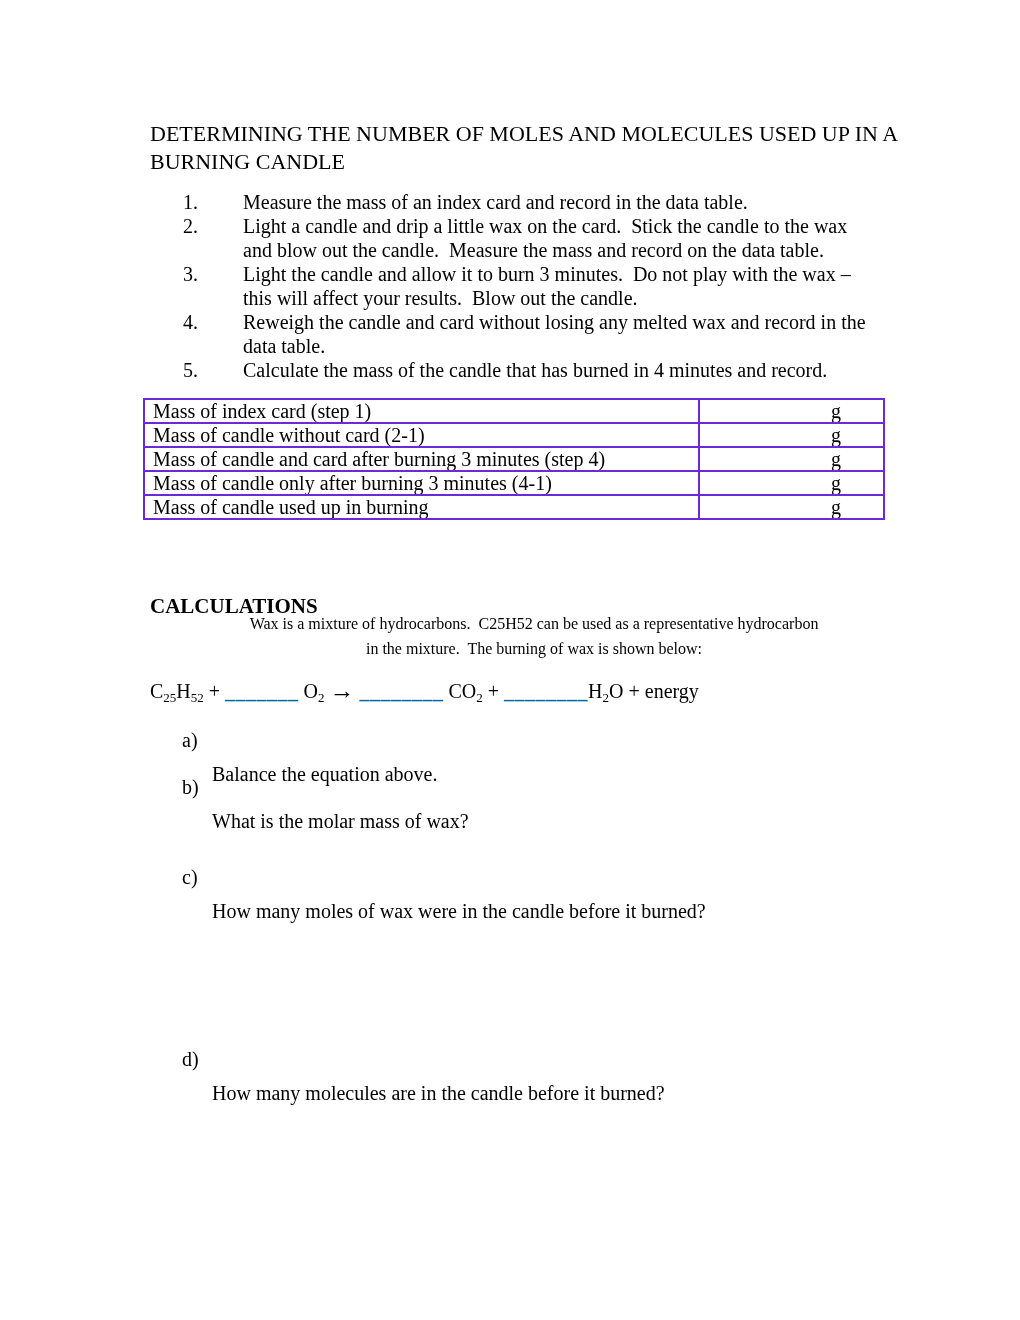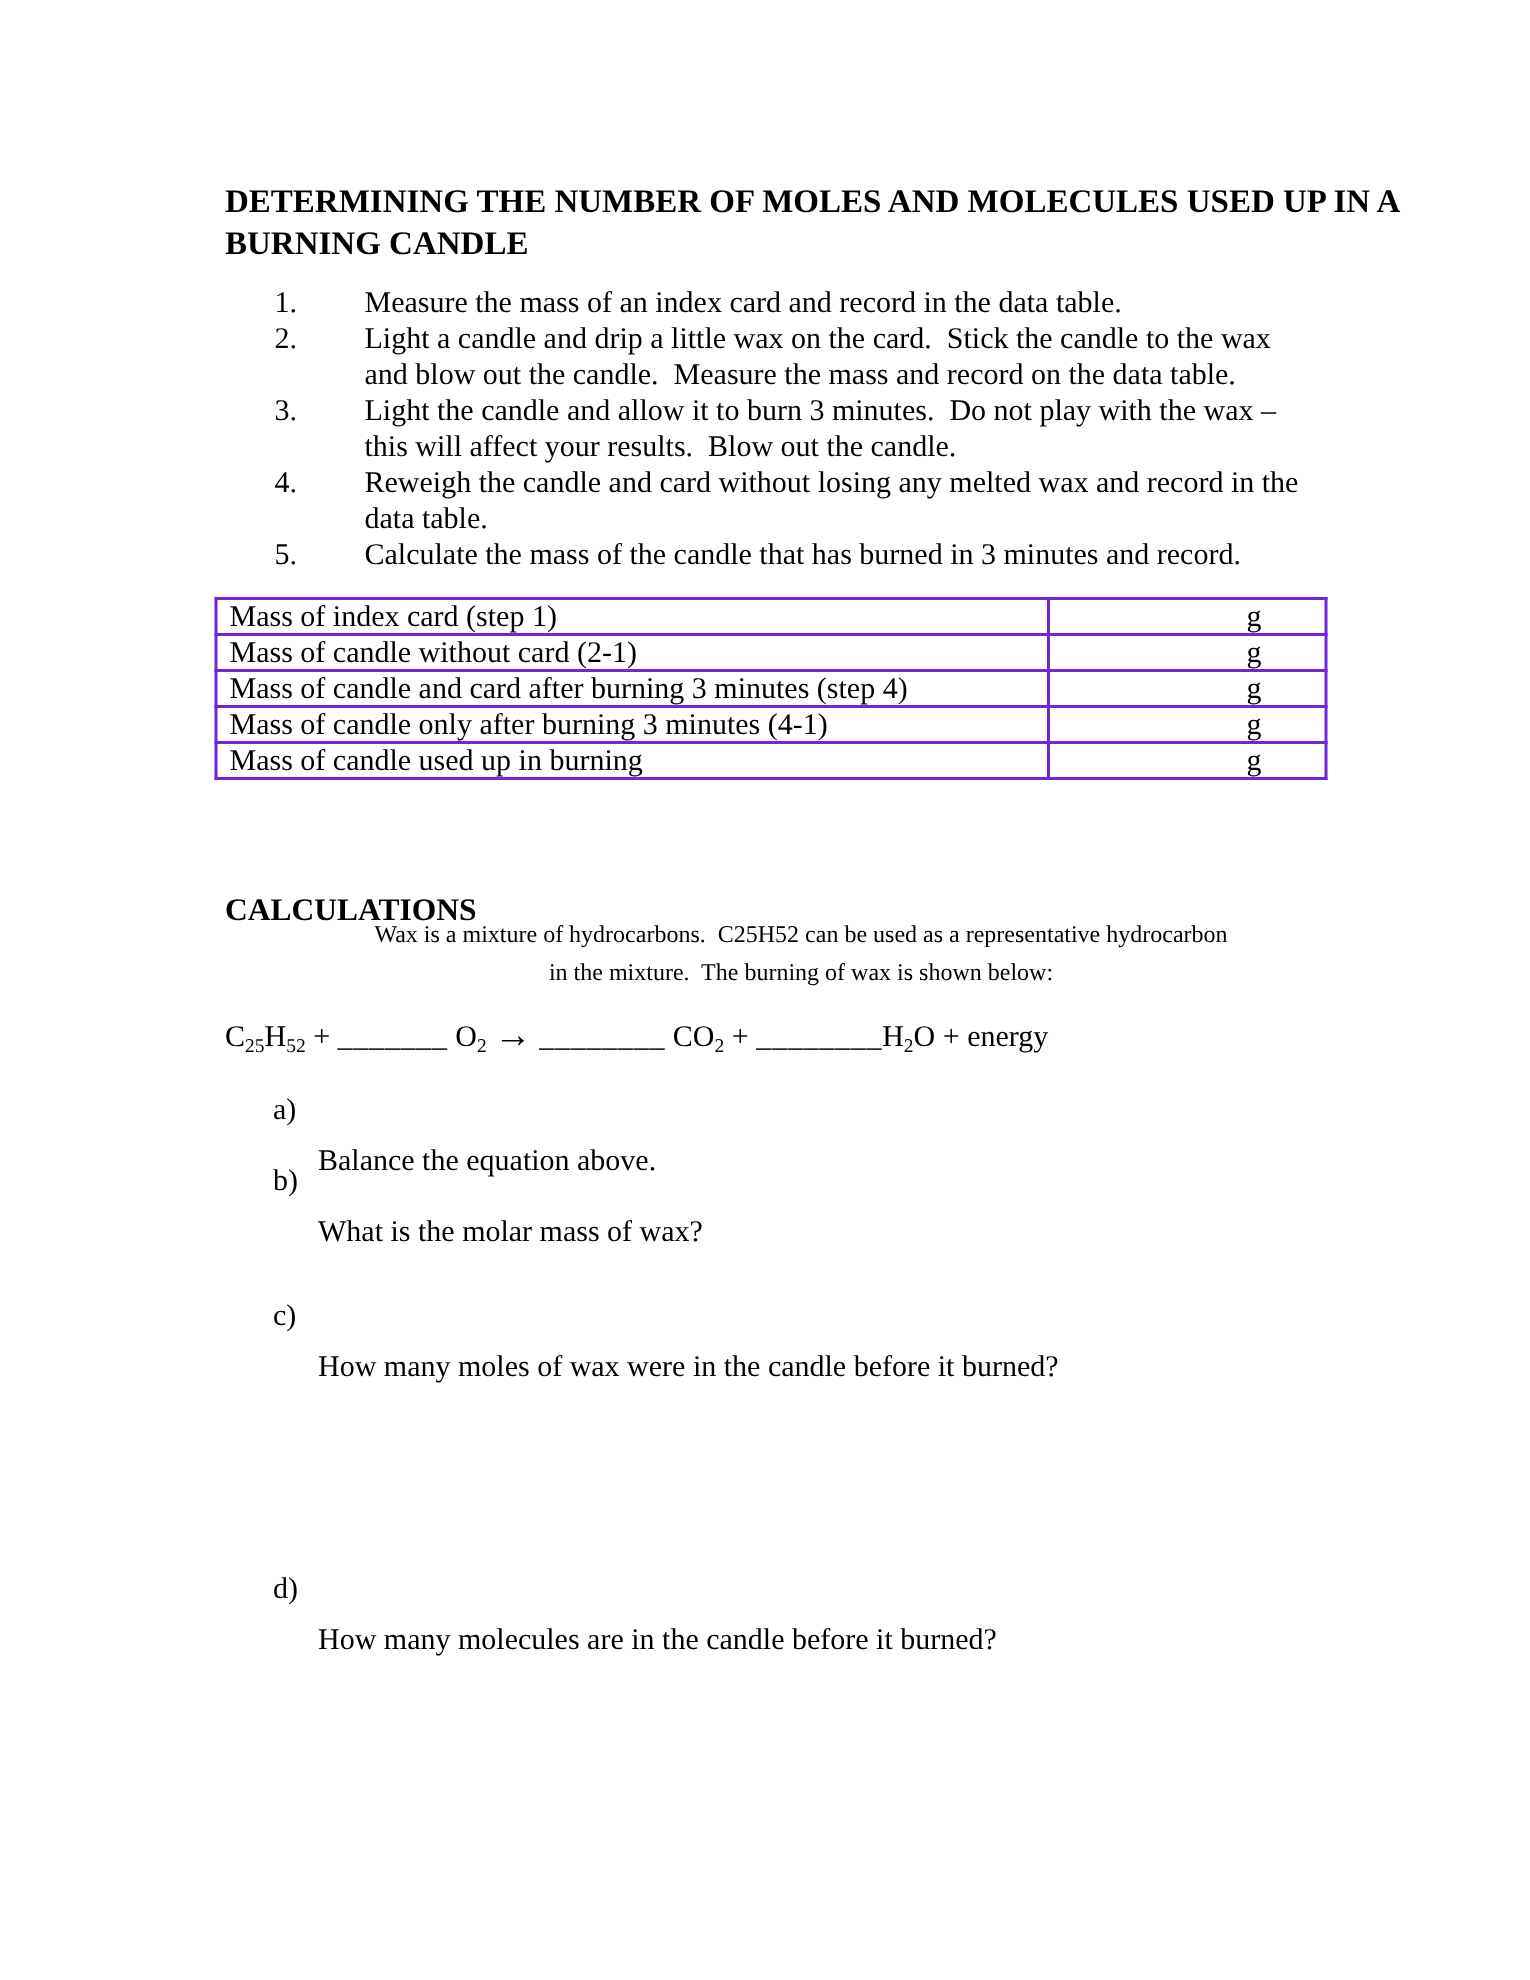--- a/index.html
+++ b/index.html
@@ -8,21 +8,21 @@
     width: 1020px; height: 1320px;
     font-family: "Liberation Serif", "DejaVu Serif", serif;
     color: #000000;
     position: relative;
     overflow: hidden;
   }
   .page { position: relative; width: 1020px; height: 1320px; background: #ffffff; }
 
   .doc-title {
     position: absolute; left: 150px; top: 120px; width: 740px;
-    font-weight: bold; font-size: 22px; line-height: 28px;
+    font-weight: normal; font-size: 22px; line-height: 28px;
   }
   .line { white-space: pre; }
 
   .procedure-list { position: absolute; left: 183px; top: 190px; width: 700px; font-size: 20px; line-height: 24px; }
   .proc-item { display: flex; }
   .proc-num { width: 60px; flex: 0 0 60px; }
   .proc-text { flex: 1; }
 
   .data-table {
     position: absolute; left: 143px; top: 398px;
@@ -47,21 +47,21 @@
   .intro-paragraph {
     position: absolute; left: 164px; top: 611px; width: 740px;
     font-size: 16px; line-height: 25px; text-align: center;
   }
 
   .equation {
     position: absolute; left: 150px; top: 678px; width: 740px;
     font-size: 20px; line-height: 26px; white-space: pre;
   }
   .equation sub { font-size: 13px; line-height: 0; vertical-align: -4px; }
-  .equation .blank { color: #000000; letter-spacing: 0.5px; }
+  .equation .blank { color: #0369a1; letter-spacing: 0.5px; font-weight: bold; }
   .equation .arrow { font-weight: bold; font-size: 25px; vertical-align: -1px; }
 
   .question { position: absolute; left: 182px; display: flex; font-size: 20px; line-height: 24px; }
   .q-label { width: 30px; flex: 0 0 30px; }
   .q-text { white-space: pre; margin-top: 34px; }
   .q-a { top: 728px; }
   .q-b { top: 775px; }
   .q-c { top: 865px; }
   .q-d { top: 1047px; }
 </style>
@@ -99,21 +99,21 @@
     <div class="proc-item">
       <div class="proc-num">4.</div>
       <div class="proc-text">
         <div class="line">Reweigh the candle and card without losing any melted wax and record in the</div>
         <div class="line">data table.</div>
       </div>
     </div>
     <div class="proc-item">
       <div class="proc-num">5.</div>
       <div class="proc-text">
-        <div class="line">Calculate the mass of the candle that has burned in 3 minutes and record.</div>
+        <div class="line">Calculate the mass of the candle that has burned in 4 minutes and record.</div>
       </div>
     </div>
   </div>
 
   <table class="data-table">
     <colgroup>
         <col class="col-label">
         <col class="col-unit">
       </colgroup>
     <tbody>

